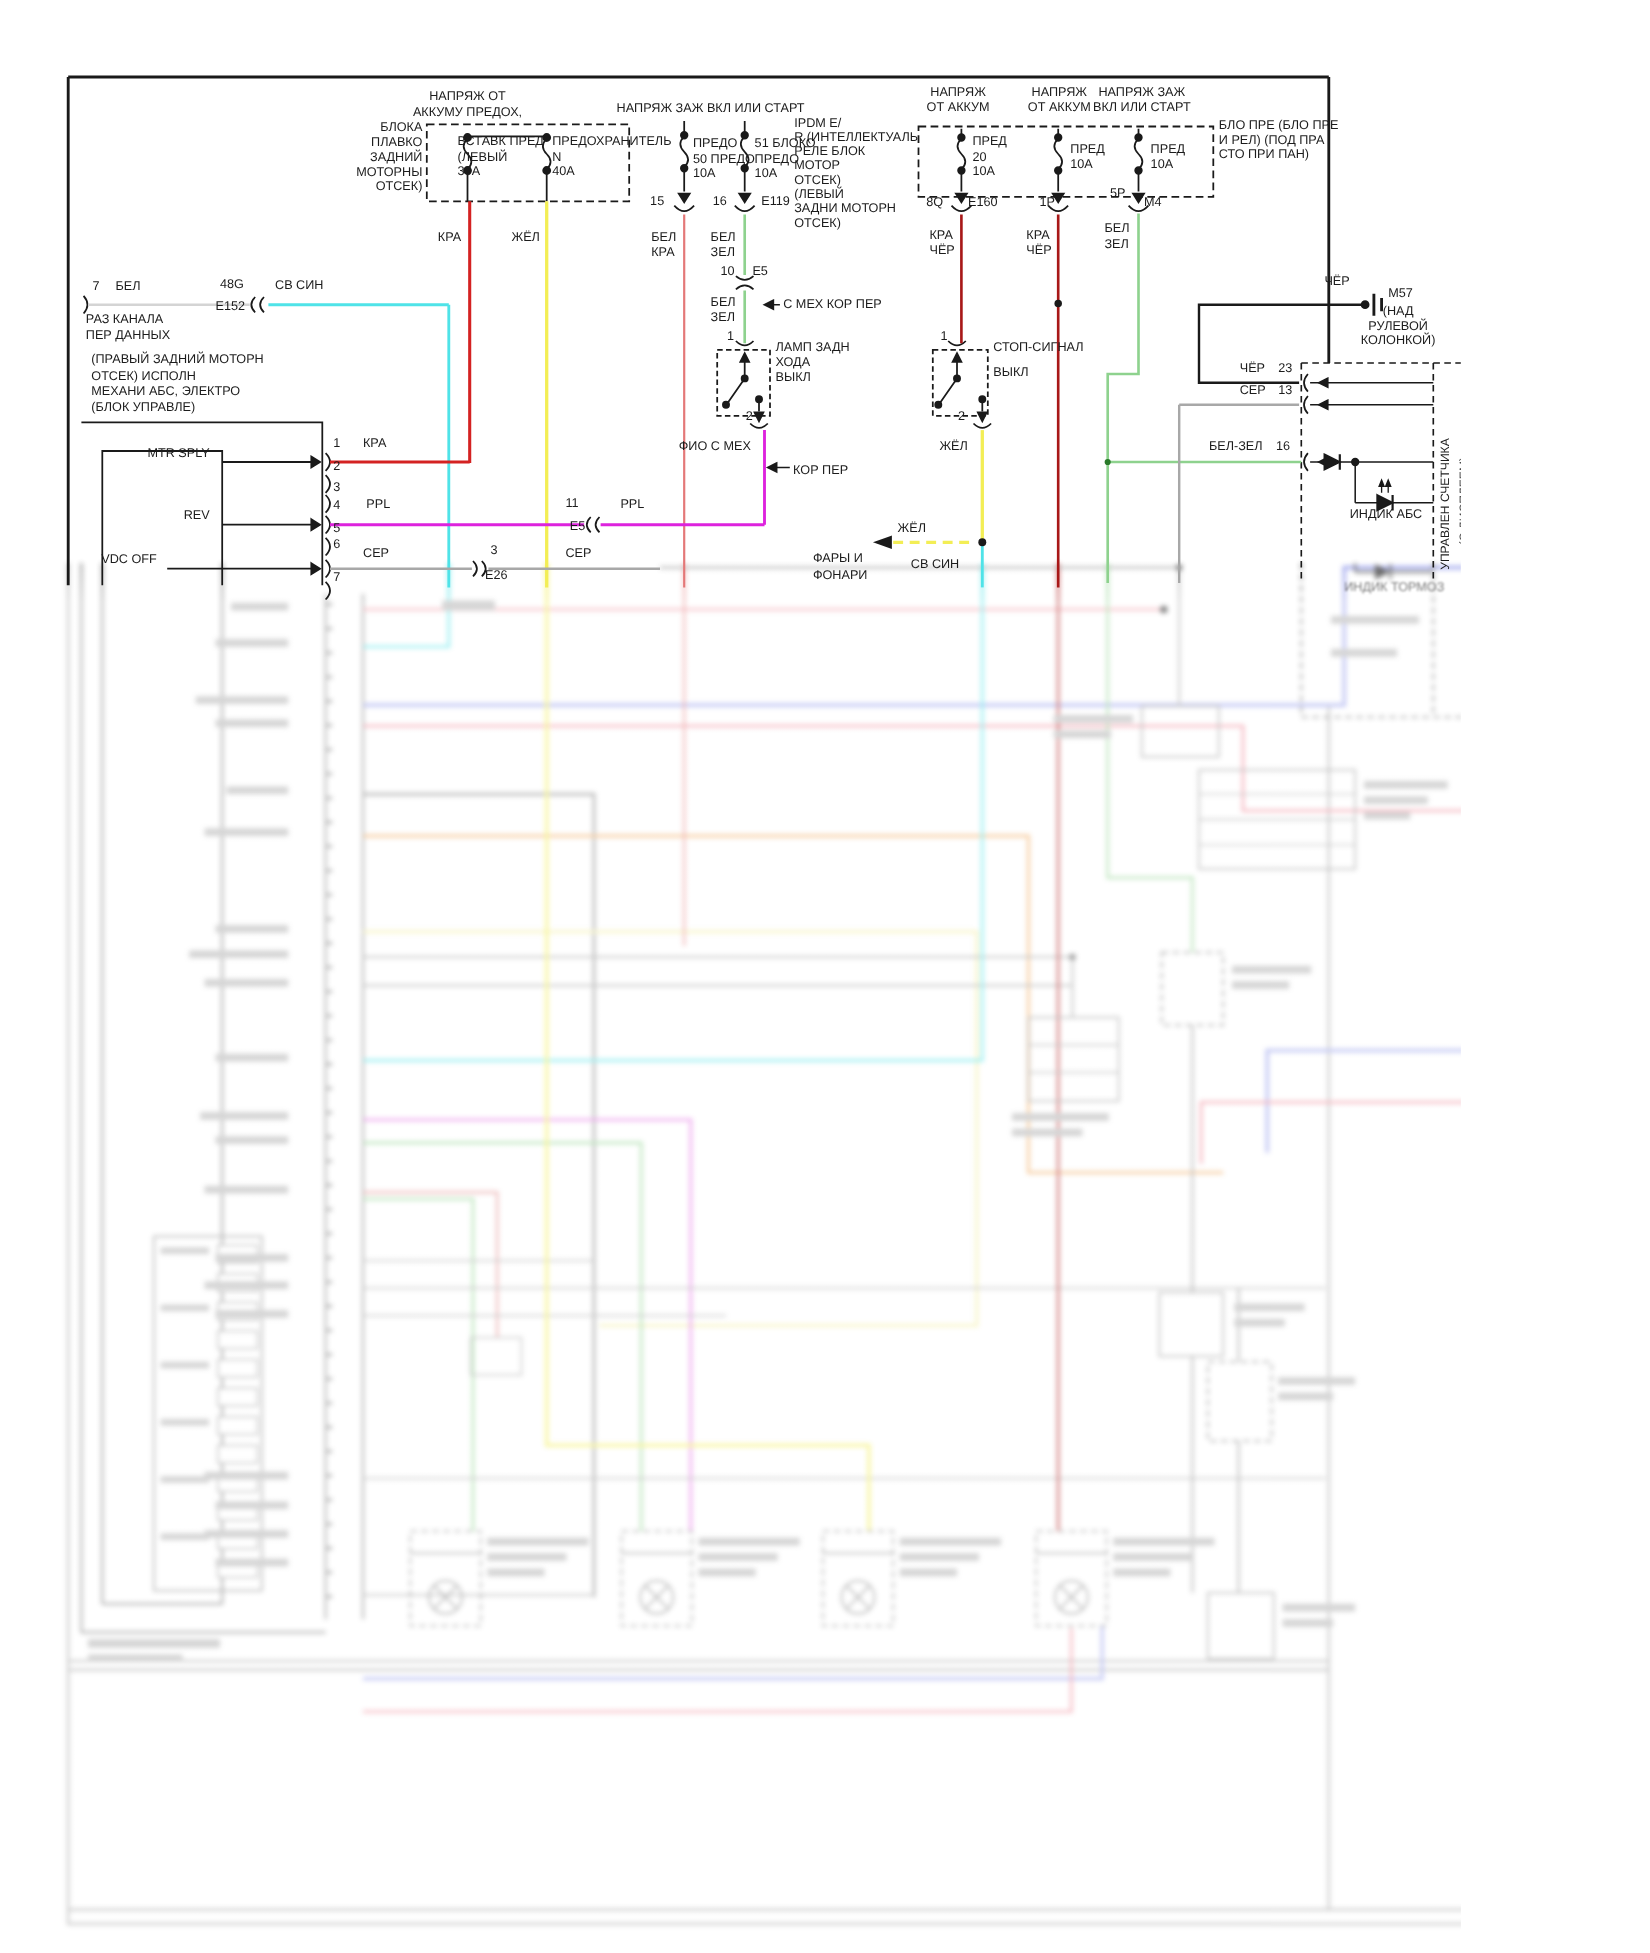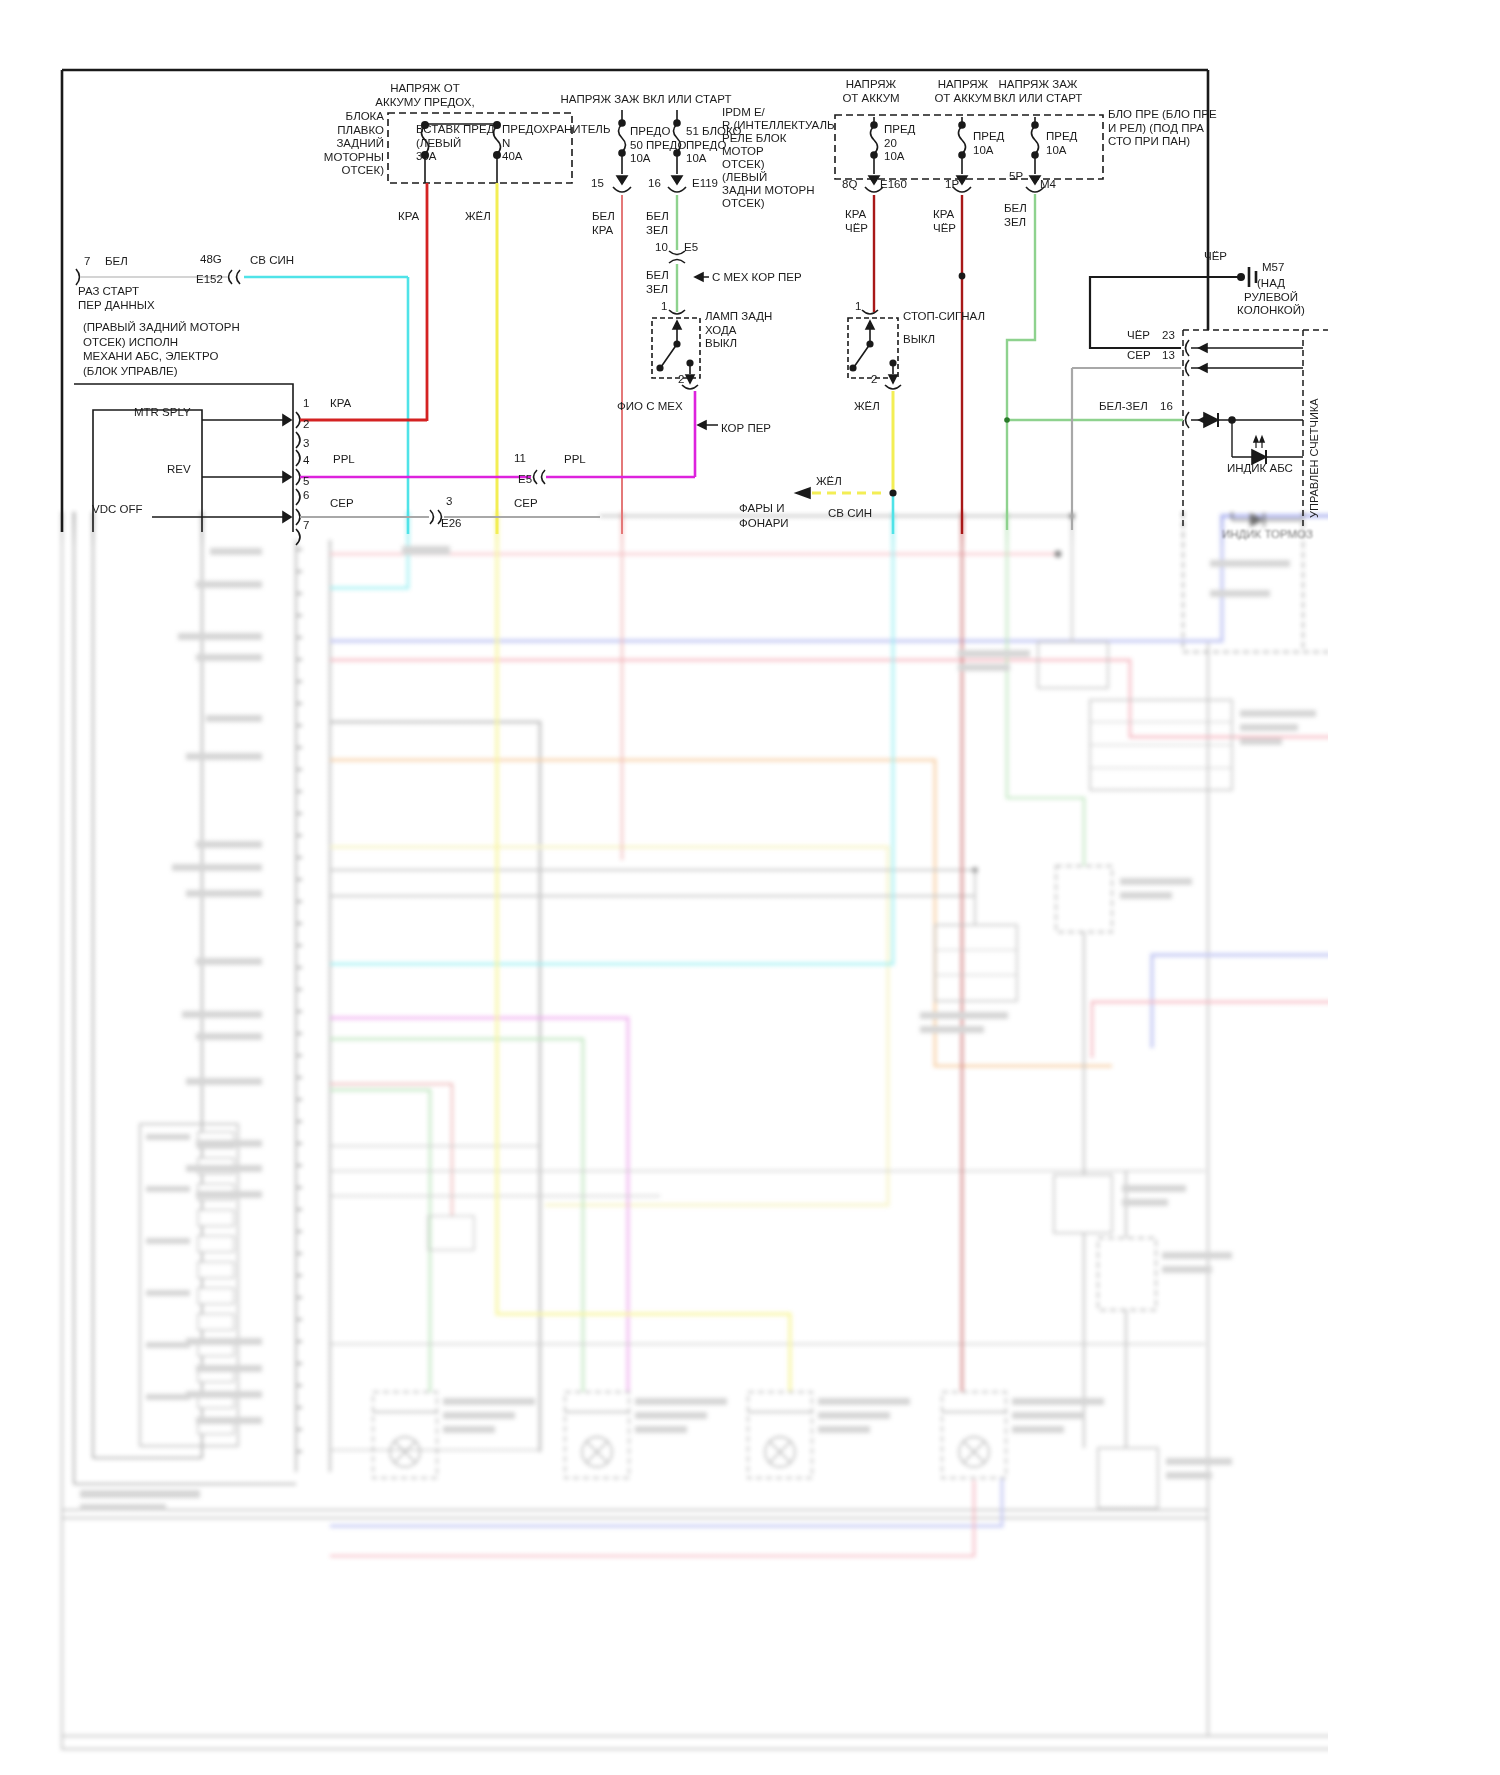--- a/index.html
+++ b/index.html
@@ -372,21 +372,21 @@
   <div class="lb" style="left:1160px;top:400px">16</div>
   <div class="lb" style="left:1227px;top:462px">ИНДИК АБС</div>
   <div class="lb hz" style="left:1222px;top:528px">ИНДИК ТОРМОЗ</div>
   <div class="lb rot" style="left:1308px;top:518px">УПРАВЛЕН СЧЕТЧИКА</div>
   <div class="lb rot" style="left:1326px;top:496px">(С ДИСПЛЕЕМ)</div>
   <div class="lb" style="left:84px;top:255px">7</div>
   <div class="lb" style="left:105px;top:255px">БЕЛ</div>
   <div class="lb" style="left:200px;top:253px">48G</div>
   <div class="lb" style="left:196px;top:273px">Е152</div>
   <div class="lb" style="left:250px;top:254px">СВ СИН</div>
-  <div class="lb" style="left:78px;top:284px;line-height:14px">РАЗ СТАРТ
+  <div class="lb" style="left:78px;top:284px;line-height:14px">РАЗ КАНАЛА
 ПЕР ДАННЫХ</div>
   <div class="lb" style="left:83px;top:320px;line-height:14.5px">(ПРАВЫЙ ЗАДНИЙ МОТОРН
 ОТСЕК) ИСПОЛН
 МЕХАНИ АБС, ЭЛЕКТРО
 (БЛОК УПРАВЛЕ)</div>
   <div class="lb" style="left:134px;top:406px">MTR SPLY</div>
   <div class="lb" style="left:167px;top:463px">REV</div>
   <div class="lb" style="left:92px;top:503px">VDC OFF</div>
   <div class="lb" style="left:303px;top:397px">1</div>
   <div class="lb" style="left:303px;top:418px">2</div>

